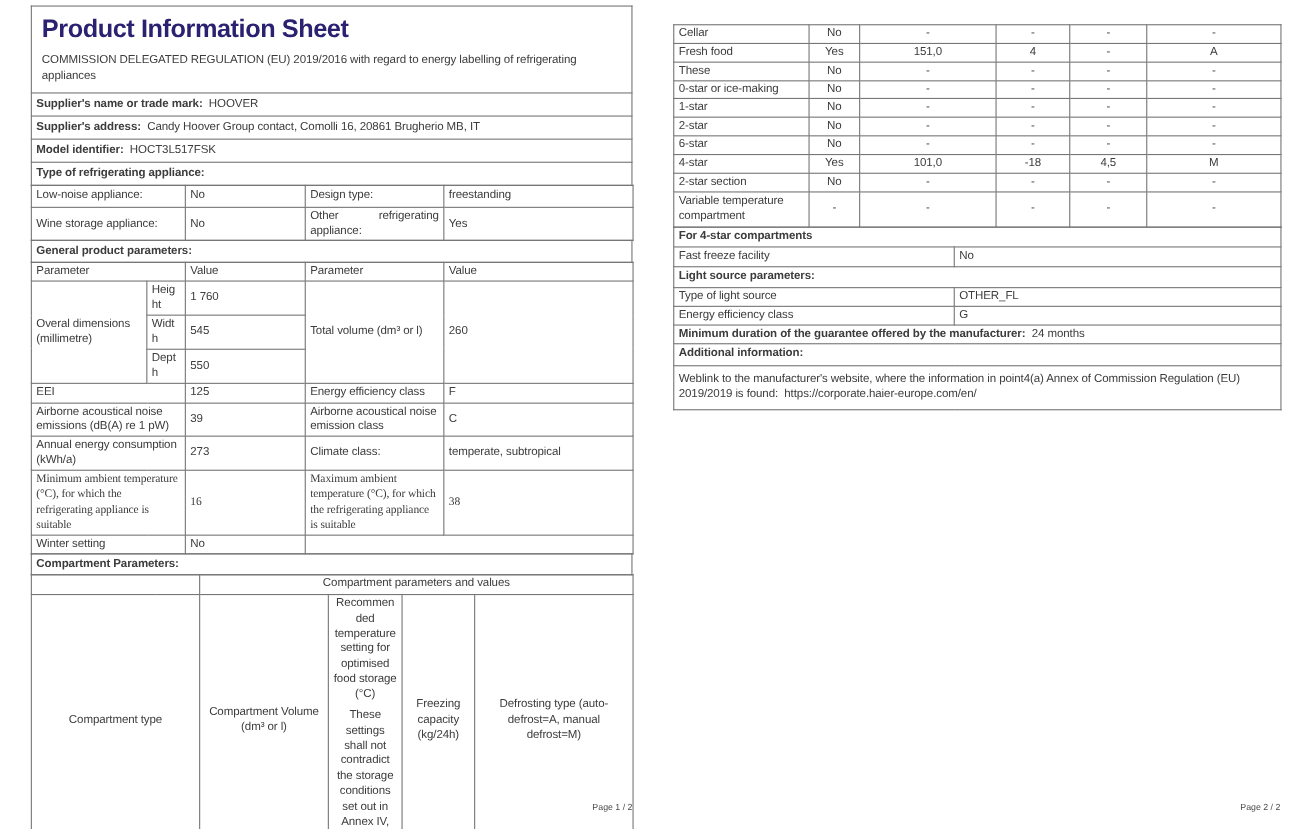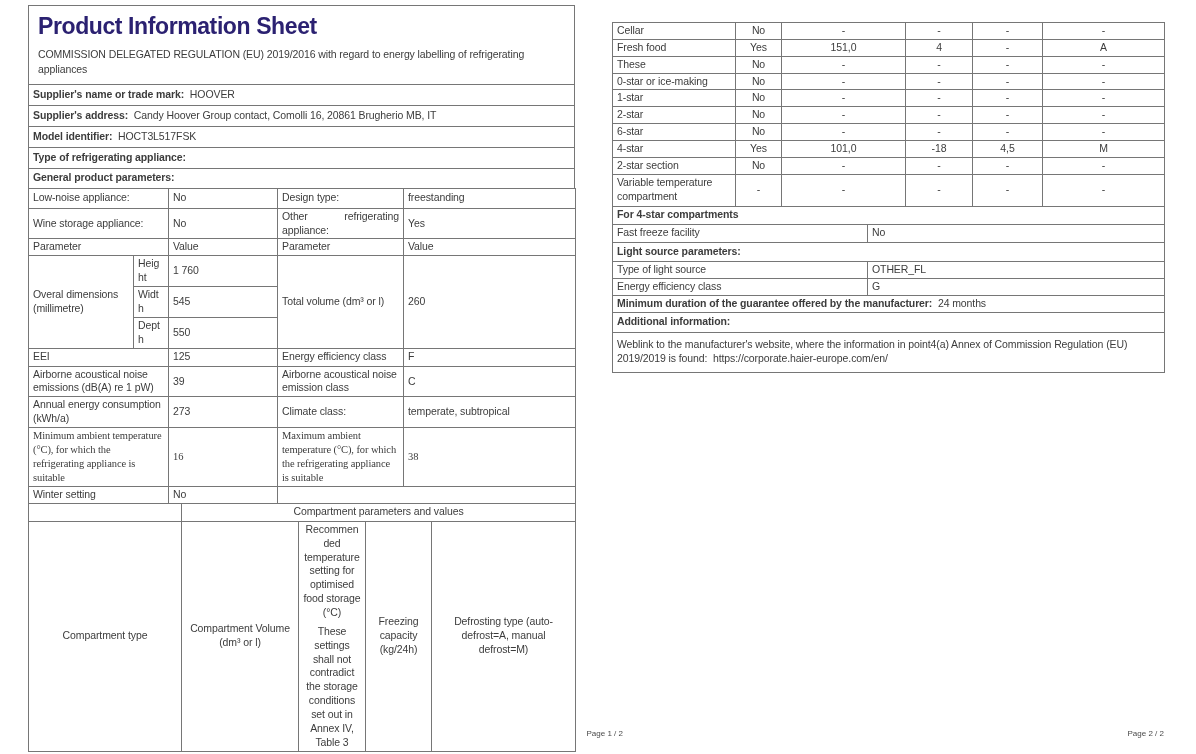--- a/index.html
+++ b/index.html
@@ -23,21 +23,21 @@
   td.vtop { vertical-align:top; }
   .title-cell { padding:5px 9px 8px 9px; }
   h1 { margin:0; font-size:23px; font-weight:bold; color:#2b2171; letter-spacing:-0.4px; }
   .reg { margin:6px 0 0 0; font-size:10.5px; color:#3c3c3c; line-height:1.35; }
   .h16 { height:16px; } .h17 { height:17px; } .h18 { height:18px; }
   .h19 { height:19px; } .h20 { height:20px; } .h21 { height:21px; }
   .h29 { height:29px; } .h32 { height:32px; } .h40 { height:40px; }
   .h59 { height:59px;font-family:Liberation Serif, serif; } .h215 { height:215px; }
   .gap-para { margin-top:5px; }
   .pn { position:absolute; font-size:8px; color:#4a4a4a; text-align:right; letter-spacing:0; }
-  .pn1 { left:28px; top:729px; width:547px;margin-left:48px; }
+  .pn1 { left:28px; top:729px; width:547px; }
   .pn2 { left:612px; top:729px; width:552px; }
   .lblval b { font-weight:bold; }
   .url { color:#3c3c3c; text-decoration:none; }
 </style>
 </head>
 <body>
 
 <div class="page1">
 
   <table>
@@ -66,28 +66,20 @@
         <span>HOCT3L517FSK</span>
       </td>
     </tr>
     <tr>
       <td class="h21 bold">Type of refrigerating appliance:</td>
     </tr>
   </tbody>
     </table>
 
   <table>
-    <tbody>
-        <tr>
-          <td class="h20 bold">General product parameters:</td>
-        </tr>
-  </tbody>
-    </table>
-
-  <table>
     <colgroup>
         <col style="width:140px">
         <col style="width:109px">
         <col style="width:126px">
         <col style="width:172px">
       </colgroup>
     <tbody>
         <tr class="h20">
       <td>Low-noise appliance:</td>
       <td>No</td>
@@ -97,20 +89,28 @@
     <tr class="h29">
       <td>Wine storage appliance:</td>
       <td>No</td>
       <td class="j">Other refrigerating appliance:</td>
       <td>Yes</td>
     </tr>
   </tbody>
     </table>
 
   <table>
+    <tbody>
+        <tr>
+          <td class="h20 bold">General product parameters:</td>
+        </tr>
+  </tbody>
+    </table>
+
+  <table>
     <colgroup>
         <col style="width:105px">
         <col style="width:35px">
         <col style="width:109px">
         <col style="width:126px">
         <col style="width:172px">
       </colgroup>
     <tbody>
         <tr class="h17">
       <td colspan="2">Parameter</td>
@@ -158,20 +158,27 @@
       <td>38</td>
     </tr>
     <tr class="h16">
       <td colspan="2">Winter setting</td>
       <td>No</td>
       <td colspan="2"></td>
     </tr>
   </tbody>
     </table>
 
+  <table>
+    <tbody>
+        <tr>
+          <td class="h19 bold">Compartment Parameters:</td>
+        </tr>
+  </tbody>
+    </table>
 
   <table>
     <colgroup>
         <col style="width:113px">
         <col style="width:40px">
         <col style="width:117px">
         <col style="width:67px">
         <col style="width:66px">
         <col style="width:144px">
       </colgroup>

